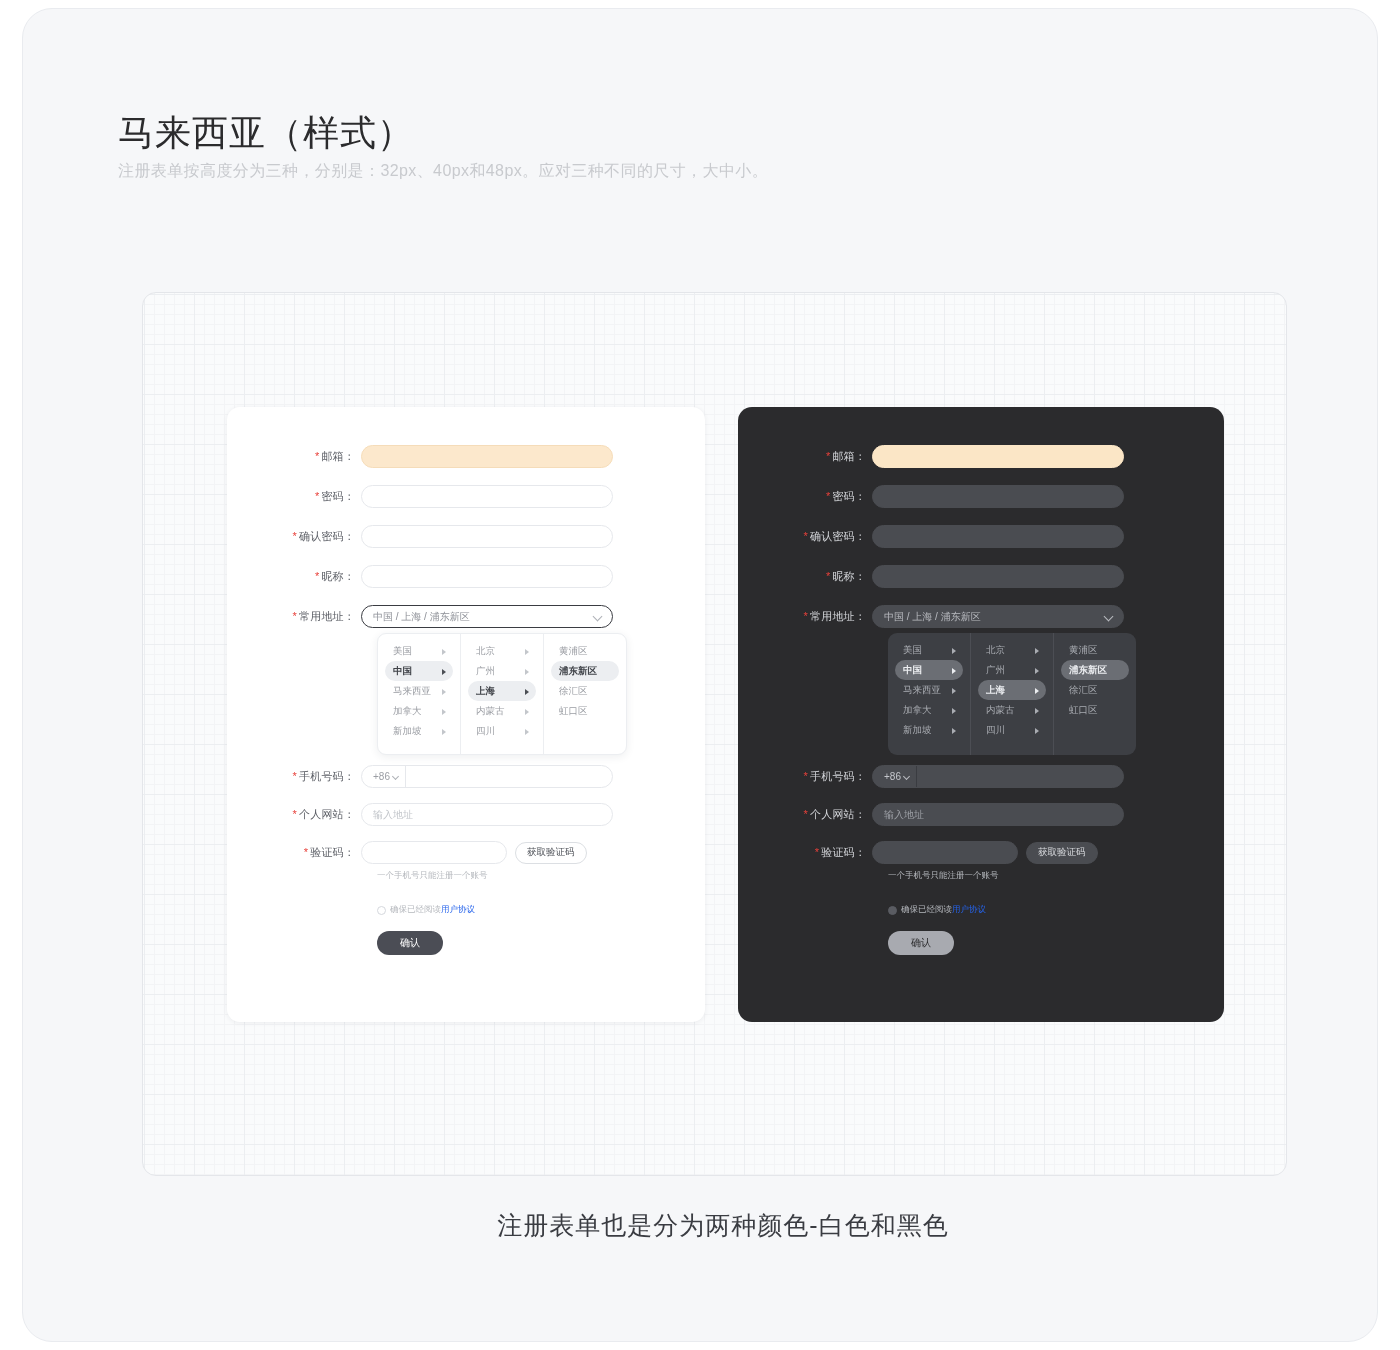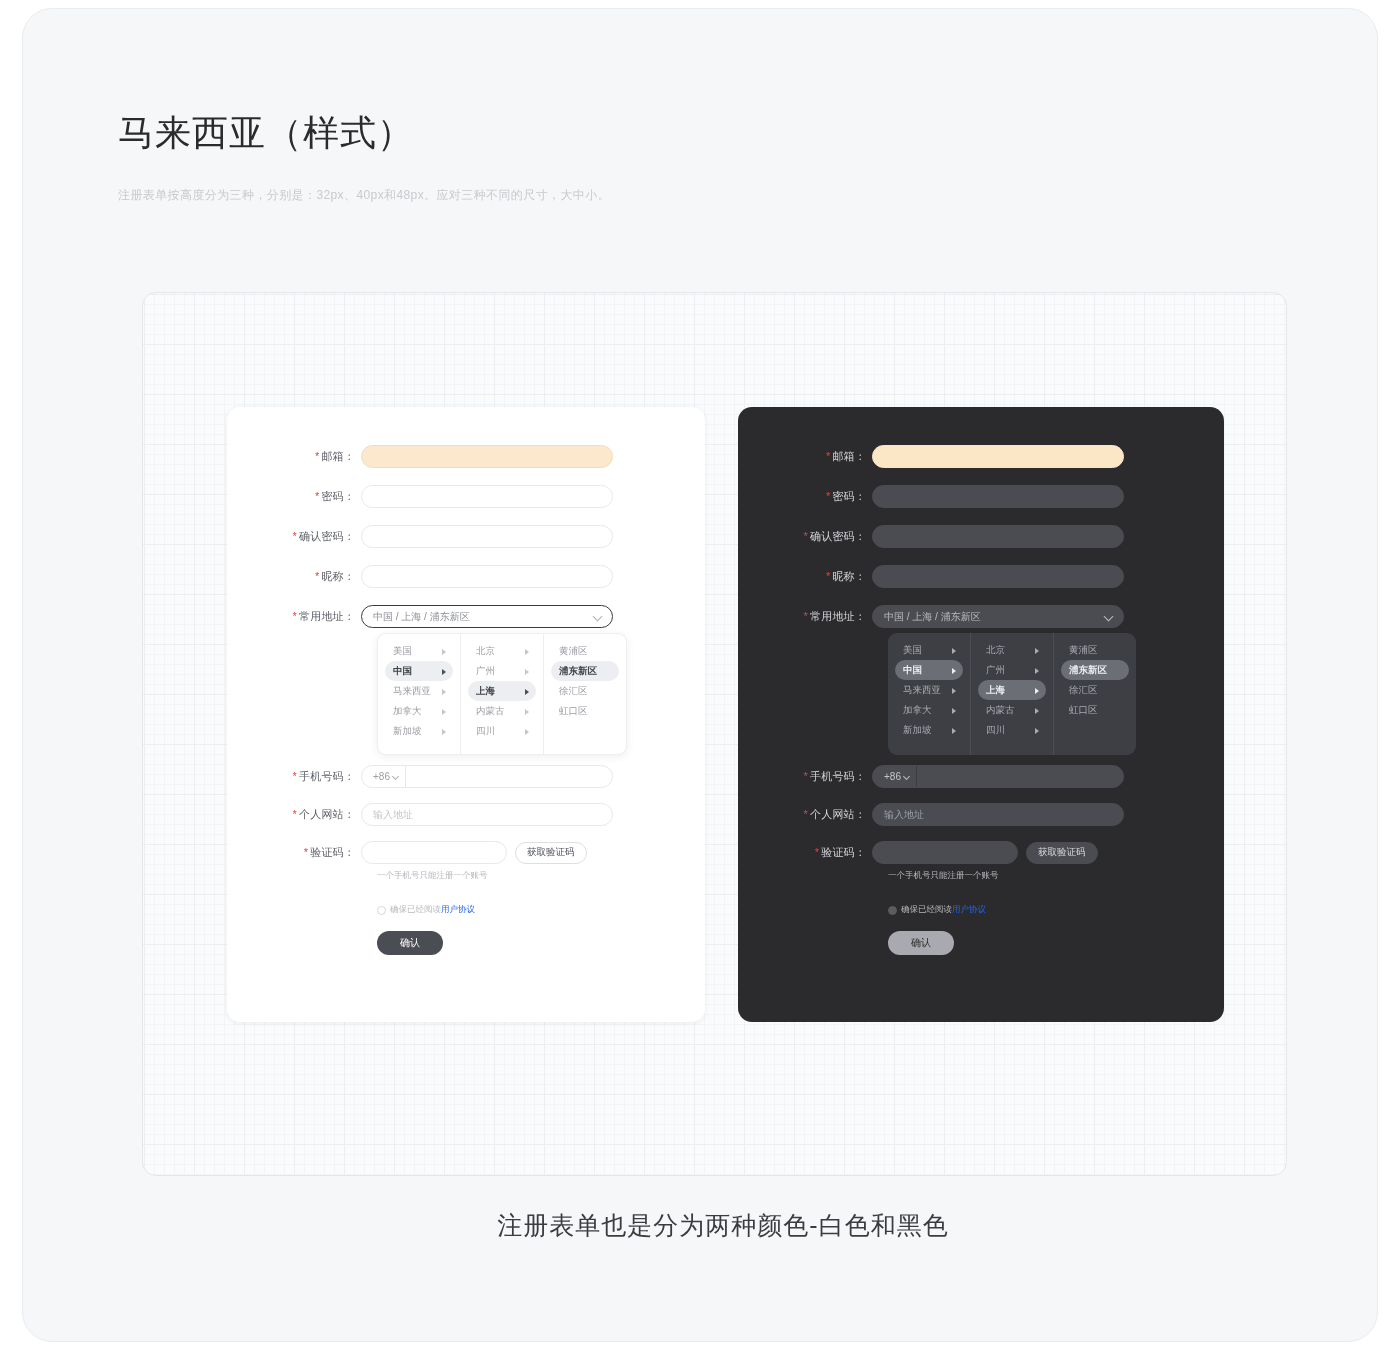--- a/index.html
+++ b/index.html
@@ -17,21 +17,21 @@
     border-radius: 30px;
   }
 
   
   .header { position: absolute; left: 95px; top: 98px; width: 1000px; }
   .page-title {
     font-size: 36px; color: #2b2b2d; letter-spacing: 1px;
     font-weight: 400; line-height: 52px;
   }
   .page-sub {
-    margin-top: 28px; font-size: 12px; color: #c8cace; letter-spacing: .4px;
+    margin-top: 2px; font-size: 16px; color: #c8cace; letter-spacing: .4px;
   }
 
   
   .canvas {
     position: absolute; left: 119px; top: 283px;
     width: 1145px; height: 884px;
     border: 1px solid #e4e6ea;
     border-radius: 14px;
     overflow: hidden;
     background-color: #fafbfc;

